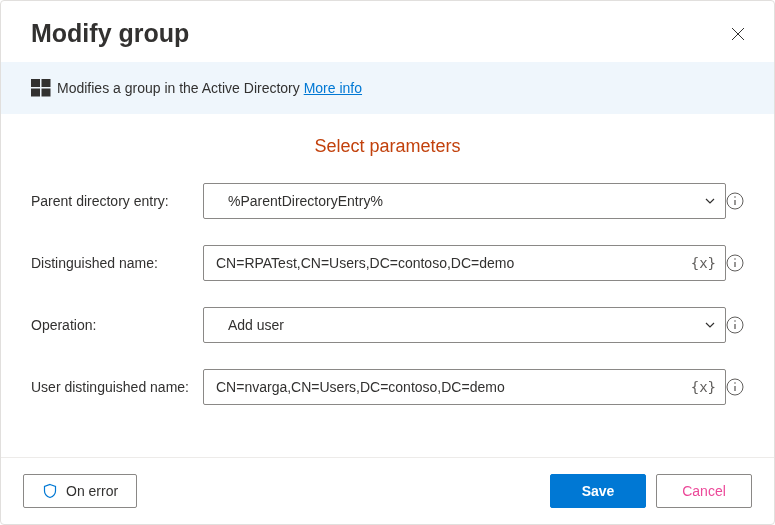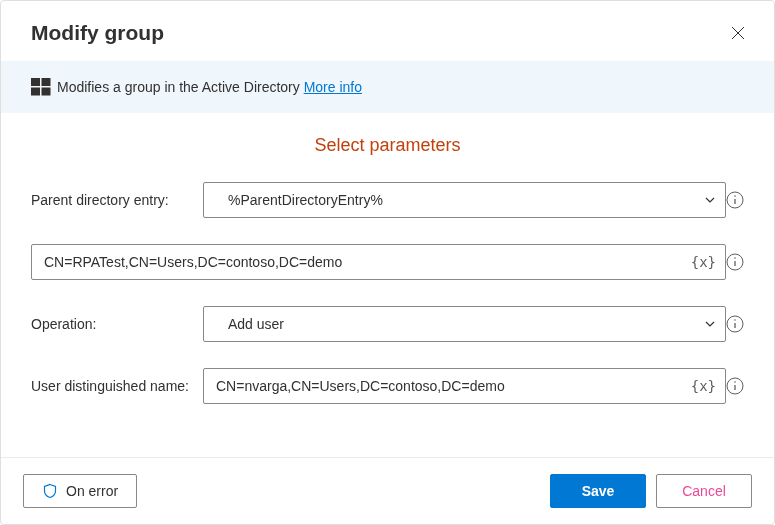--- a/index.html
+++ b/index.html
@@ -20,21 +20,21 @@
       display: flex;
       flex-direction: column;
     }
     .header {
       display: flex;
       justify-content: space-between;
       align-items: center;
       padding: 18px 22px 14px 30px;
     }
     .header-title {
-      font-size: 21px;
+      font-size: 25px;
       font-weight: 600;
       color: #323130;
     }
     .close-btn {
       cursor: pointer;
       padding: 6px;
       display: flex;
       align-items: center;
       justify-content: center;
     }
@@ -228,20 +228,21 @@
     <div class="info-icon">
       <svg viewBox="0 0 18 18" fill="none" stroke="#605e5c" stroke-width="1">
         <circle cx="9" cy="9" r="8"></circle>
         <line x1="9" y1="8" x2="9" y2="13" stroke-width="1.3"></line>
         <circle cx="9" cy="5" r="0.8" fill="#605e5c" stroke="none"></circle>
       </svg>
     </div>
   </div>
 
   <div class="form-row">
+    <div class="form-label">Distinguished name:</div>
     <div class="input-wrap">
       <input type="text" class="form-input" value="CN=RPATest,CN=Users,DC=contoso,DC=demo" style="">
       <span class="input-suffix var-icon">{x}</span>
     </div>
     <div class="info-icon">
       <svg viewBox="0 0 18 18" fill="none" stroke="#605e5c" stroke-width="1">
         <circle cx="9" cy="9" r="8"></circle>
         <line x1="9" y1="8" x2="9" y2="13" stroke-width="1.3"></line>
         <circle cx="9" cy="5" r="0.8" fill="#605e5c" stroke="none"></circle>
       </svg>

